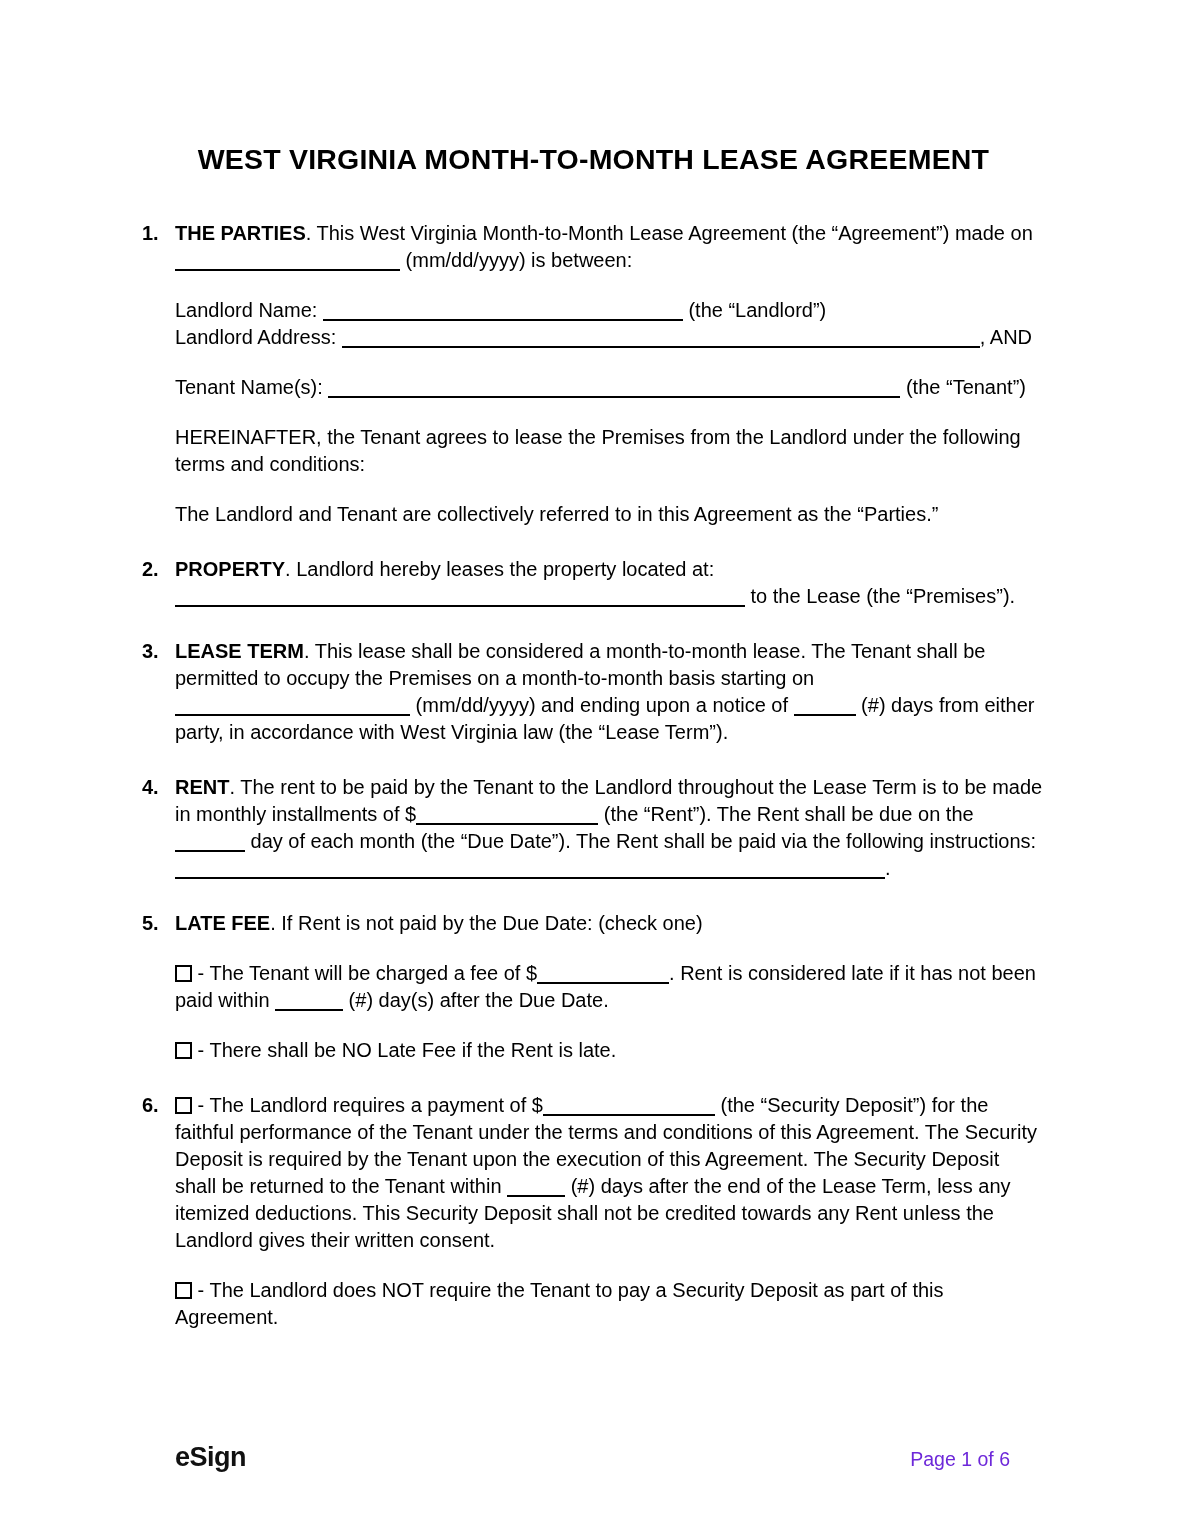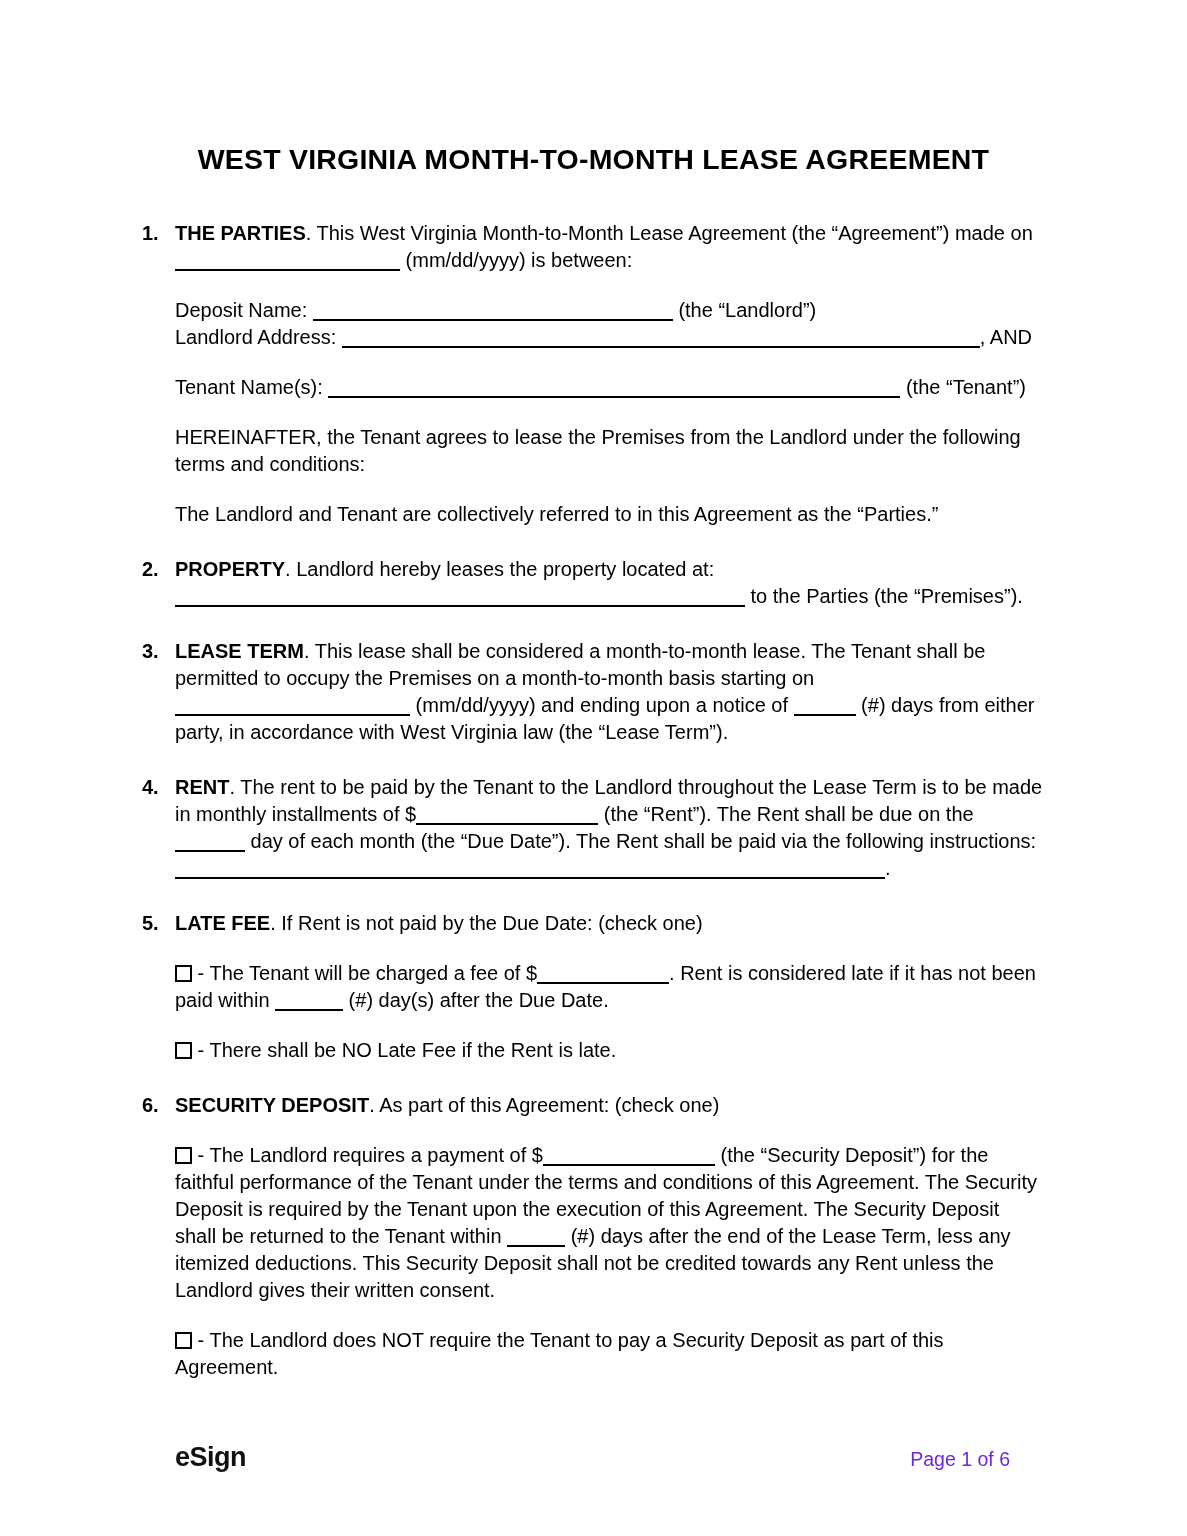--- a/index.html
+++ b/index.html
@@ -89,29 +89,29 @@
 </head>
 <body>
 
 <div class="page">
 
   <h1 class="title">WEST VIRGINIA MONTH-TO-MONTH LEASE AGREEMENT</h1>
 
   <section class="item">
     <span class="num">1.</span>
     <p class="para"><span class="b">THE PARTIES</span><span>. This West Virginia Month-to-Month Lease Agreement (the “Agreement”) made on </span><span class="blank" style="width: 225px;"></span><span> (mm/dd/yyyy) is between:</span></p>
-    <p class="para"><span>Deposit Name: </span><span class="blank" style="width: 360px;"></span><span> (the “Landlord”)</span><br><span>Landlord Address: </span><span class="blank" style="width: 638px;"></span><span>, AND</span></p>
+    <p class="para"><span>Landlord Name: </span><span class="blank" style="width: 360px;"></span><span> (the “Landlord”)</span><br><span>Landlord Address: </span><span class="blank" style="width: 638px;"></span><span>, AND</span></p>
     <p class="para"><span>Tenant Name(s): </span><span class="blank" style="width: 572px;"></span><span> (the “Tenant”)</span></p>
     <p class="para"><span>HEREINAFTER, the Tenant agrees to lease the Premises from the Landlord under the following terms and conditions:</span></p>
     <p class="para"><span>The Landlord and Tenant are collectively referred to in this Agreement as the “Parties.”</span></p>
   </section>
 
   <section class="item">
     <span class="num">2.</span>
-    <p class="para"><span class="b">PROPERTY</span><span>. Landlord hereby leases the property located at: </span><span class="blank" style="width: 570px;"></span><span> to the Parties (the “Premises”).</span></p>
+    <p class="para"><span class="b">PROPERTY</span><span>. Landlord hereby leases the property located at: </span><span class="blank" style="width: 570px;"></span><span> to the Lease (the “Premises”).</span></p>
   </section>
 
   <section class="item">
     <span class="num">3.</span>
     <p class="para"><span class="b">LEASE TERM</span><span>. This lease shall be considered a month-to-month lease. The Tenant shall be permitted to occupy the Premises on a month-to-month basis starting on </span><span class="blank" style="width: 235px;"></span><span> (mm/dd/yyyy) and ending upon a notice of </span><span class="blank" style="width: 62px;"></span><span> (#) days from either party, in accordance with West Virginia law (the “Lease Term”).</span></p>
   </section>
 
   <section class="item">
     <span class="num">4.</span>
     <p class="para"><span class="b">RENT</span><span>. The rent to be paid by the Tenant to the Landlord throughout the Lease Term is to be made in monthly installments of $</span><span class="blank" style="width: 182px;"></span><span> (the “Rent”). The Rent shall be due on the </span><span class="blank" style="width: 70px;"></span><span> day of each month (the “Due Date”). The Rent shall be paid via the following instructions: </span><span class="blank" style="width: 710px;"></span><span>.</span></p>
@@ -119,21 +119,20 @@
 
   <section class="item">
     <span class="num">5.</span>
     <p class="para"><span class="b">LATE FEE</span><span>. If Rent is not paid by the Due Date: (check one)</span></p>
     <p class="para"><span class="checkbox"></span><span> - The Tenant will be charged a fee of $</span><span class="blank" style="width: 132px;"></span><span>. Rent is considered late if it has not been paid within </span><span class="blank" style="width: 68px;"></span><span> (#) day(s) after the Due Date.</span></p>
     <p class="para"><span class="checkbox"></span><span> - There shall be NO Late Fee if the Rent is late.</span></p>
   </section>
 
   <section class="item">
     <span class="num">6.</span>
-    <p class="para"><span class="b">SECURITY DEPOSIT</span><span>. As part of this Agreement: (check one)</span></p>
     <p class="para"><span class="checkbox"></span><span> - The Landlord requires a payment of $</span><span class="blank" style="width: 172px;"></span><span> (the “Security Deposit”) for the faithful performance of the Tenant under the terms and conditions of this Agreement. The Security Deposit is required by the Tenant upon the execution of this Agreement. The Security Deposit shall be returned to the Tenant within </span><span class="blank" style="width: 58px;"></span><span> (#) days after the end of the Lease Term, less any itemized deductions. This Security Deposit shall not be credited towards any Rent unless the Landlord gives their written consent.</span></p>
     <p class="para"><span class="checkbox"></span><span> - The Landlord does NOT require the Tenant to pay a Security Deposit as part of this Agreement.</span></p>
   </section>
 
   <footer class="footer">
     <span class="brand">eSign</span>
     <span class="pagenum">Page 1 of 6</span>
   </footer>
 
 </div>

